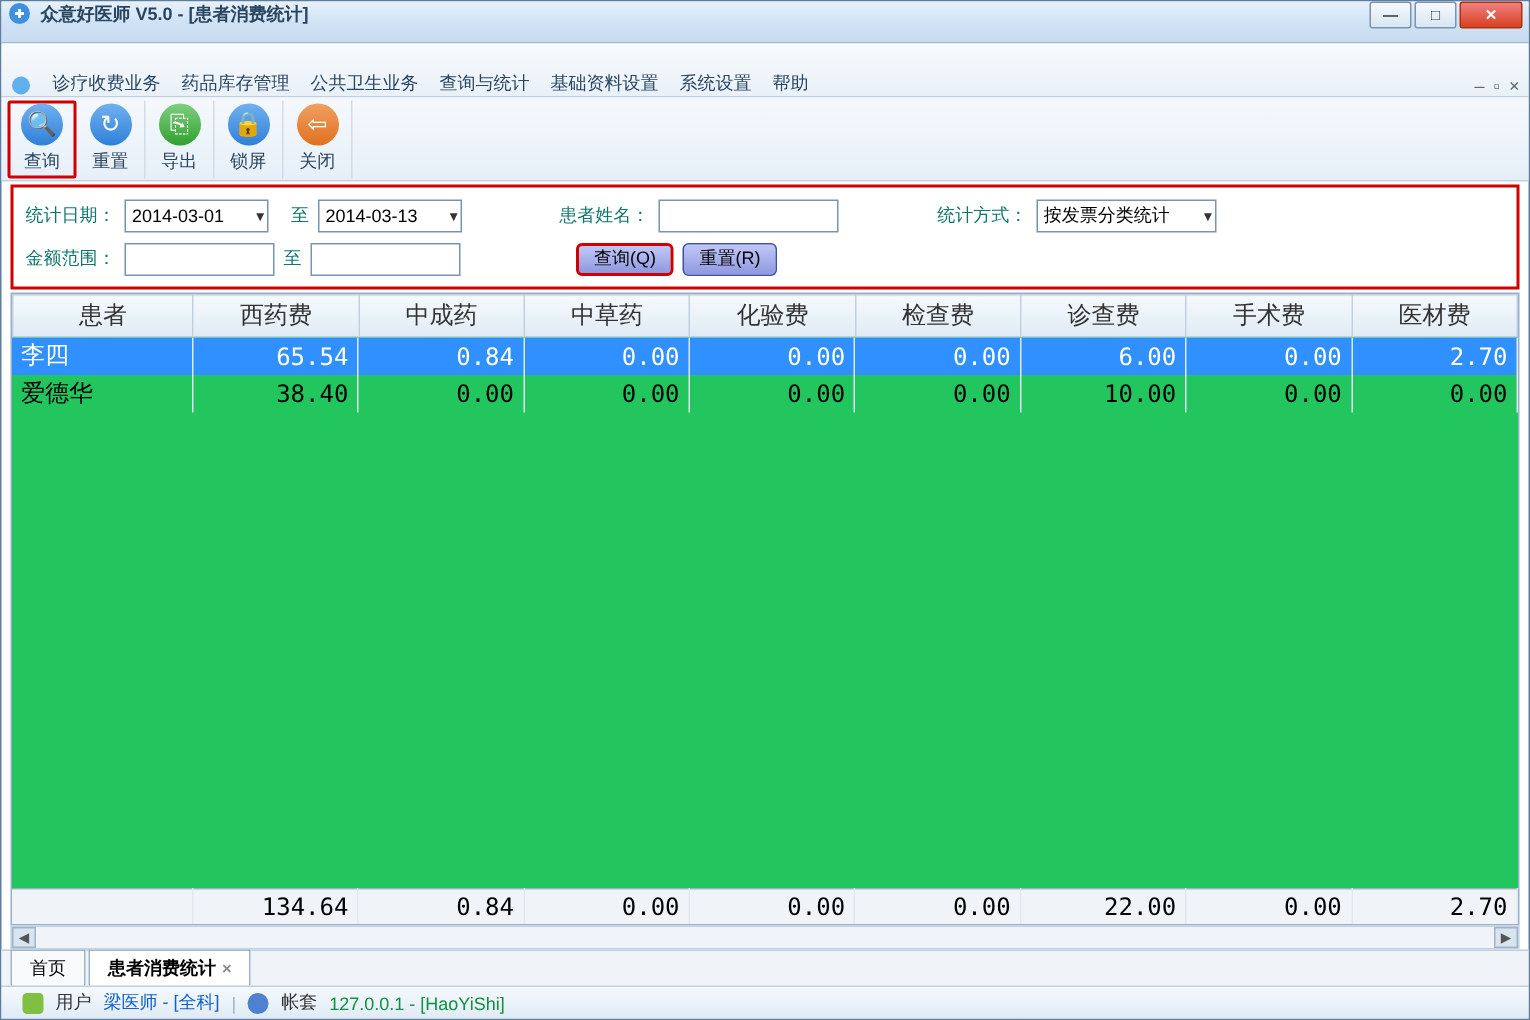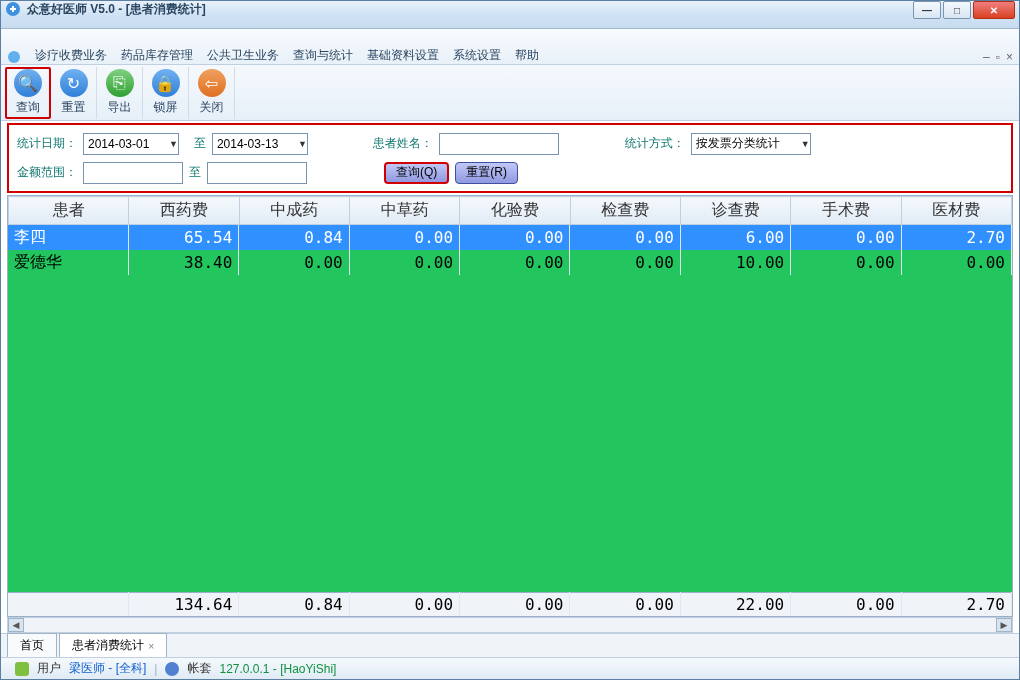--- a/index.html
+++ b/index.html
@@ -34,21 +34,21 @@
 td { border-right: 1px solid #e0e8f0; padding: 2px 6px; text-align: right; height: 18px; }
 td.name-col { text-align: left; }
 tr.sel td { background: #3090ff; color: #fff; }
 .table-body { flex: 1; overflow: auto; background: #22c55e; }
 .totals-row td { background: #f0f4f8; border-top: 1px solid #9ab0c8; }
 .hscroll { height: 16px; background: #e8eef4; border: 1px solid #c0d0e0; margin: 0 6px; display: flex; align-items: center; }
 .hscroll .track { flex: 1; height: 14px; background: #f0f4f8; position: relative; }
 .hscroll .arrow { width: 16px; height: 14px; background: #d8e4f0; border: 1px solid #a0b4c8; display: flex; align-items: center; justify-content: center; font-size: 9px; color: #555; cursor: pointer; }
 .tabs { height: 24px; border-top: 1px solid #c0d0e0; background: #f0f4f8; display: flex; align-items: flex-end; padding: 0 6px; gap: 2px; }
 .tab { padding: 3px 12px; border: 1px solid #a0b4c8; border-bottom: none; background: #f8fafc; cursor: pointer; font-size: 12px; display: flex; align-items: center; gap: 4px; }
-.tab.active { background: #fff; font-weight: normal; }
+.tab.active { background: #fff; font-weight: bold; }
 .tab .x { color: #888; font-size: 11px; }
 .statusbar { height: 22px; background: linear-gradient(#f5f9fd,#e0ebf5); border-top: 1px solid #c0d0e0; display: flex; align-items: center; padding: 0 14px; font-size: 12px; color: #333; gap: 8px; }
 .statusbar .sep { color: #a0b4c8; }
 .statusbar .user-ico { width: 14px; height: 14px; background: #80c040; border-radius: 3px; display: inline-block; }
 .statusbar .acct-ico { width: 14px; height: 14px; background: #5080d0; border-radius: 7px; display: inline-block; }
 .statusbar a { color: #1060d0; text-decoration: none; }
 .statusbar .green { color: #109040; }
 .statusbar .right { margin-left: auto; display: flex; gap: 10px; align-items: center; }
 .col-w0{width:120px}.col-w{width:110px}
 </style>

